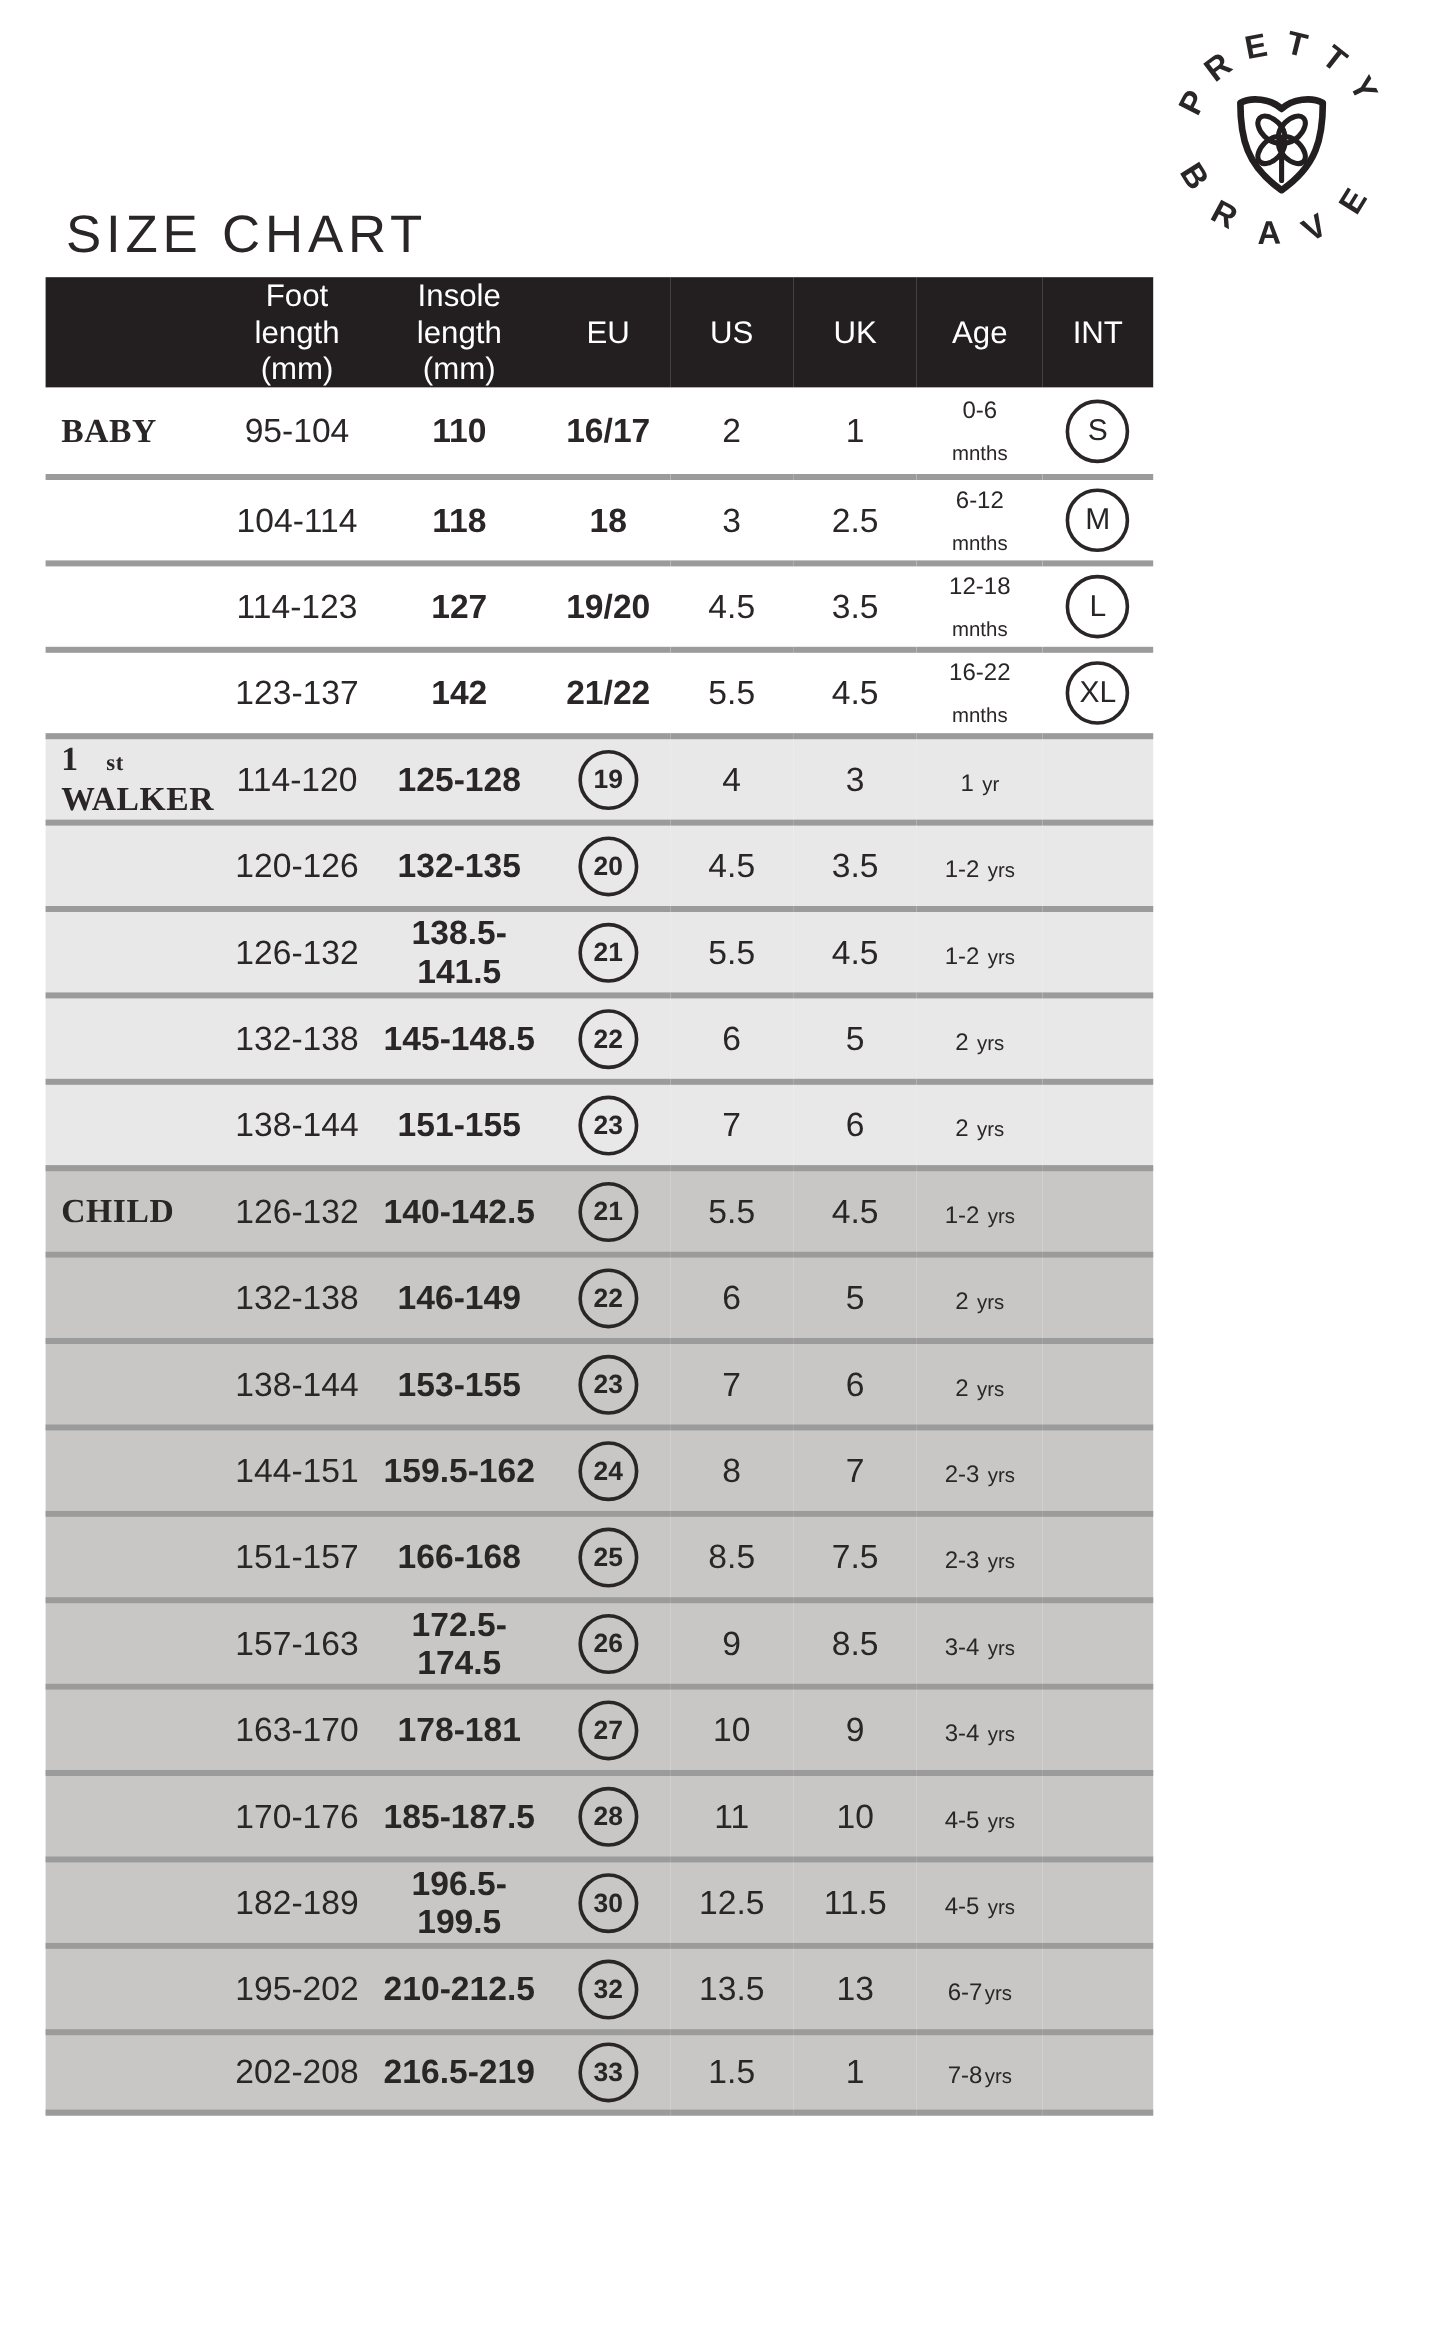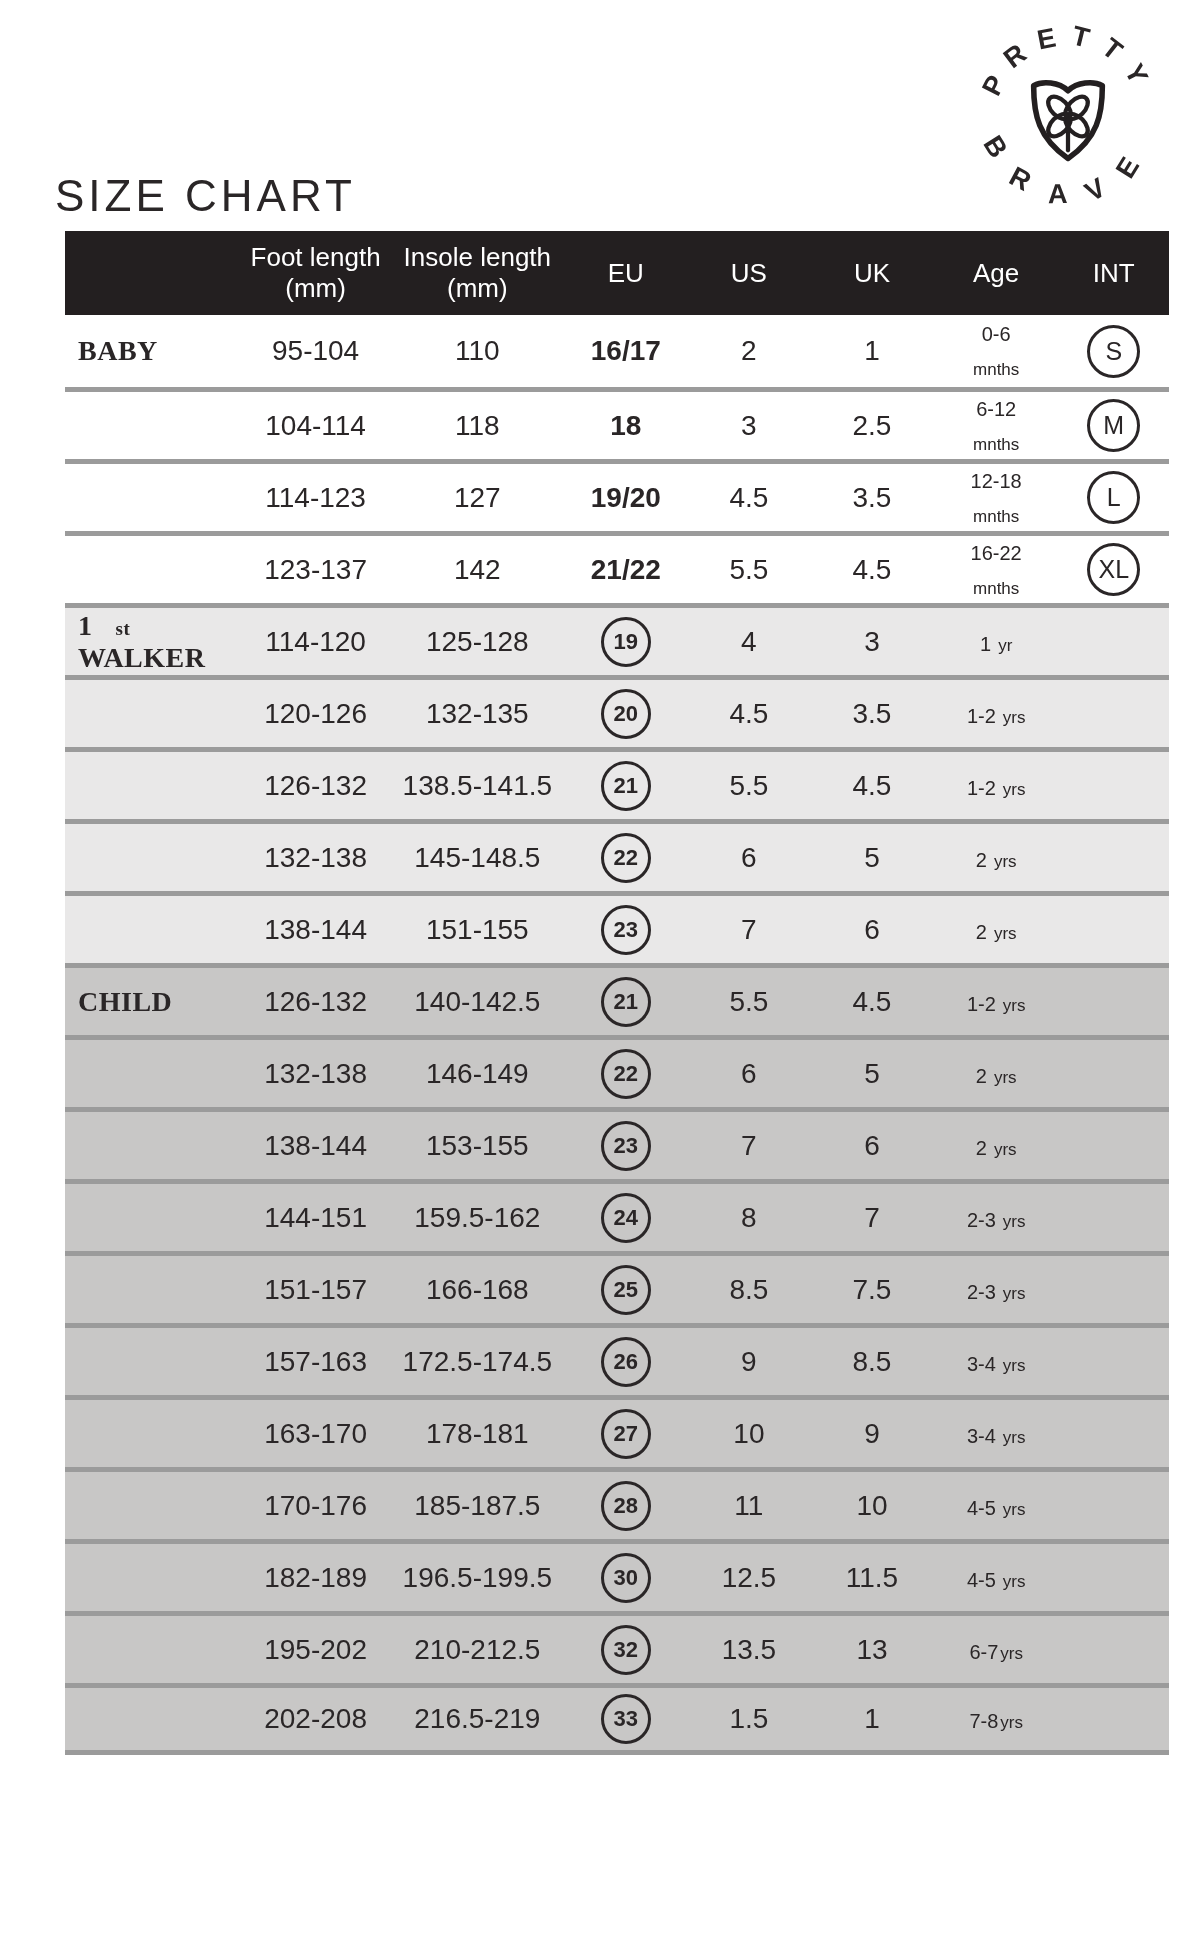--- a/index.html
+++ b/index.html
@@ -27,23 +27,23 @@
     fill: var(--text, #231f20);
     font-family: "Liberation Sans", sans-serif;
     font-weight: 700;
     font-size: 27px;
   }
   .logo-text-top { letter-spacing: 13px; }
   .logo-text-bottom { letter-spacing: 25px; }
 
   .size-table {
     position: absolute;
-    left: 65px;
+    left: 38px;
     top: 231px;
-    width: 1104px;
+    width: 923px;
     border-collapse: separate;
     border-spacing: 0;
     table-layout: fixed;
   }
   .size-table th {
     background: var(--header-bg, #231f20);
     color: #ffffff;
     height: 84px;
     padding: 0;
     font-weight: 400;
@@ -67,21 +67,21 @@
   tr.data-row:last-child td.cell { border-bottom: 5px solid var(--separator, #9b9b9b); }
 
   tr.sec-baby td.cell   { background: var(--baby-bg, #ffffff); }
   tr.sec-walker td.cell { background: var(--walker-bg, #e9e8e8); }
   tr.sec-child td.cell  { background: var(--child-bg, #c8c7c6); }
 
   td.section-cell { text-align: left !important; padding-left: 13px !important; }
   .sec-label { font-weight: 700; font-size: 28px; letter-spacing: 0.5px; font-family: Liberation Serif, serif; }
   .sec-label-small { font-size: 19px; font-weight: 700; margin-left: 23px; }
 
-  td.insole-cell { font-weight: 400; }
+  td.insole-cell { font-weight: 700; }
   .eu-plain { font-weight: 700; }
   .eu-circle {
     display: inline-flex; align-items: center; justify-content: center;
     width: 44px; height: 44px;
     border: 3px solid var(--text, #2a2627);
     border-radius: 50%;
     font-weight: 700; font-size: 22px;
   }
   .int-circle {
     display: inline-flex; align-items: center; justify-content: center;

